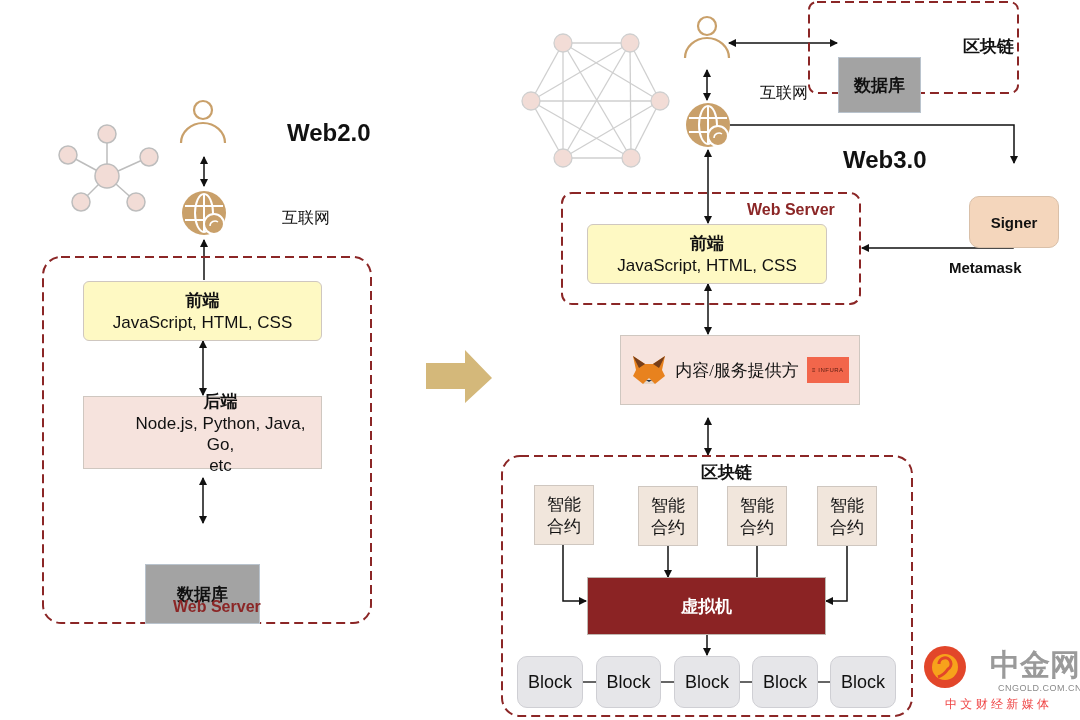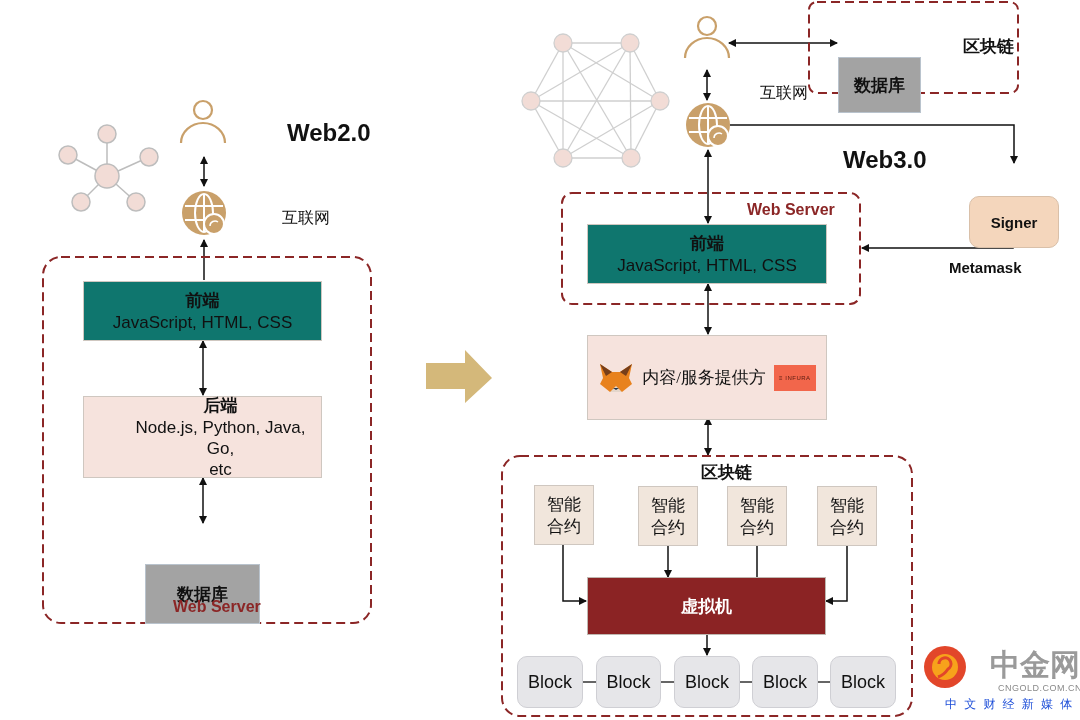--- a/index.html
+++ b/index.html
@@ -2,21 +2,21 @@
 <html><head>
   <meta charset="utf-8">
   <style>
     html, body { margin:0; padding:0; background:#ffffff; }
     body { width:1080px; height:720px; position:relative; overflow:hidden;
       font-family:"Liberation Sans","DejaVu Sans",sans-serif; color:#111; }
     .abs { position:absolute;margin-left:20px; }
     svg.canvas { position:absolute; left:0; top:0; }
     .box { position:absolute; box-sizing:border-box; border:1.5px solid #cfc7c0;
       display:flex; flex-direction:column; align-items:center; justify-content:center; text-align:center; }
-    .front { background:#0f766e; }
+    .front { background:#fef9c3;border-radius:6px; }
     .back { background:#f6e3dd; }
     .db { background:#a3a3a3; border-color:#b9c3cd;margin-top:40px; }
     .title-cn { font-weight:bold; font-size:17px; font-family:"DejaVu Sans",sans-serif; }
     .sub { font-size:17px; line-height:21px; }
     .heading { font-weight:bold; font-size:24px; }
     .label { font-size:16px; font-family:Liberation Serif, serif; }
     .ws-label { font-weight:bold; font-size:16px; color:#8b2626; }
     .contract { background:#f1e6dc; border:1.5px solid #cfc7c0; font-size:17px; line-height:22px;
       font-family:"DejaVu Sans",sans-serif; }
     .vm { background:#8b2324; color:#fff; font-weight:bold; font-size:17px; border:1.5px solid #bfb7b0;
@@ -155,21 +155,21 @@
   </g>
 </svg>
 
 <div class="abs heading" style="left:267px;top:119px;">Web2.0</div>
 <div class="abs label" style="left:262px;top:208px;">互联网</div>
 
 <div class="box front" style="left:83px;top:281px;width:239px;height:60px;">
   <div class="title-cn">前端</div>
   <div class="sub">JavaScript, HTML, CSS</div>
 </div>
-<div class="box back" style="left:83px;top:396px;width:239px;height:82px;padding-left:36px;">
+<div class="box back" style="left:83px;top:396px;width:239px;height:73px;padding-left:36px;">
   <div class="title-cn">后端</div>
   <div class="sub">Node.js, Python, Java, Go,</div>
   <div class="sub">etc</div>
 </div>
 <div class="box db title-cn" style="left:145px;top:524px;width:115px;height:60px;">数据库</div>
 <div class="abs ws-label" style="left:153px;top:598px;">Web Server</div>
 
 <div class="box db title-cn" style="left:838px;top:17px;width:83px;height:56px;">数据库</div>
 <div class="abs title-cn" style="left:943px;top:35px;">区块链</div>
 <div class="abs label" style="left:740px;top:83px;">互联网</div>
@@ -177,21 +177,21 @@
 
 <div class="box signer" style="left:969px;top:164px;width:90px;height:52px;">Signer</div>
 <div class="abs" style="left:929px;top:259px;font-weight:bold;font-size:15px;">Metamask</div>
 
 <div class="abs ws-label" style="left:727px;top:201px;">Web Server</div>
 <div class="box front" style="left:587px;top:224px;width:240px;height:60px;">
   <div class="title-cn">前端</div>
   <div class="sub">JavaScript, HTML, CSS</div>
 </div>
 
-<div class="box provider" style="left:587px;top:335px;width:240px;height:85px;">
+<div class="box provider" style="left:620px;top:335px;width:240px;height:70px;">
   <svg width="36" height="32" viewBox="0 0 36 32">
     <path d="M2,2 L14,10 L22,10 L34,2 L31,16 L34,22 L24,30 L12,30 L2,22 L5,16 z" fill="#e8821e"></path>
     <path d="M2,2 L14,10 L8,14 z M34,2 L22,10 L28,14 z" fill="#763e1a"></path>
     <path d="M12,30 L18,24 L24,30 z" fill="#e4d6cb"></path>
     <path d="M15,26 L18,28 L21,26 z" fill="#233447"></path>
   </svg>
   <span class="label" style="font-size:17px;">内容/服务提供方</span>
   <span class="infura">≡ INFURA</span>
 </div>
 
@@ -217,13 +217,13 @@
 <div class="box vm" style="left:587px;top:577px;width:239px;height:58px;">虚拟机</div>
 
 <div class="box block" style="left:517px;top:656px;width:66px;height:52px;">Block</div>
 <div class="box block" style="left:596px;top:656px;width:65px;height:52px;">Block</div>
 <div class="box block" style="left:674px;top:656px;width:66px;height:52px;">Block</div>
 <div class="box block" style="left:752px;top:656px;width:66px;height:52px;">Block</div>
 <div class="box block" style="left:830px;top:656px;width:66px;height:52px;">Block</div>
 
 <div class="abs" style="left:970px;top:645px;font-size:30px;font-weight:bold;color:#9a9a9a;font-family:'DejaVu Serif',serif;">中金网</div>
 <div class="abs" style="left:978px;top:683px;font-size:9px;color:#8a8a8a;letter-spacing:0.5px;">CNGOLD.COM.CN</div>
-<div class="abs" style="left:925px;top:696px;font-size:12px;color:#1d4ed8;font-family:Liberation Mono, monospace;">中 文 财 经 新 媒 体</div>
+<div class="abs" style="left:925px;top:696px;font-size:12px;color:#ef4444;font-family:Liberation Sans, sans-serif;">中 文 财 经 新 媒 体</div>
 
 </body></html>

